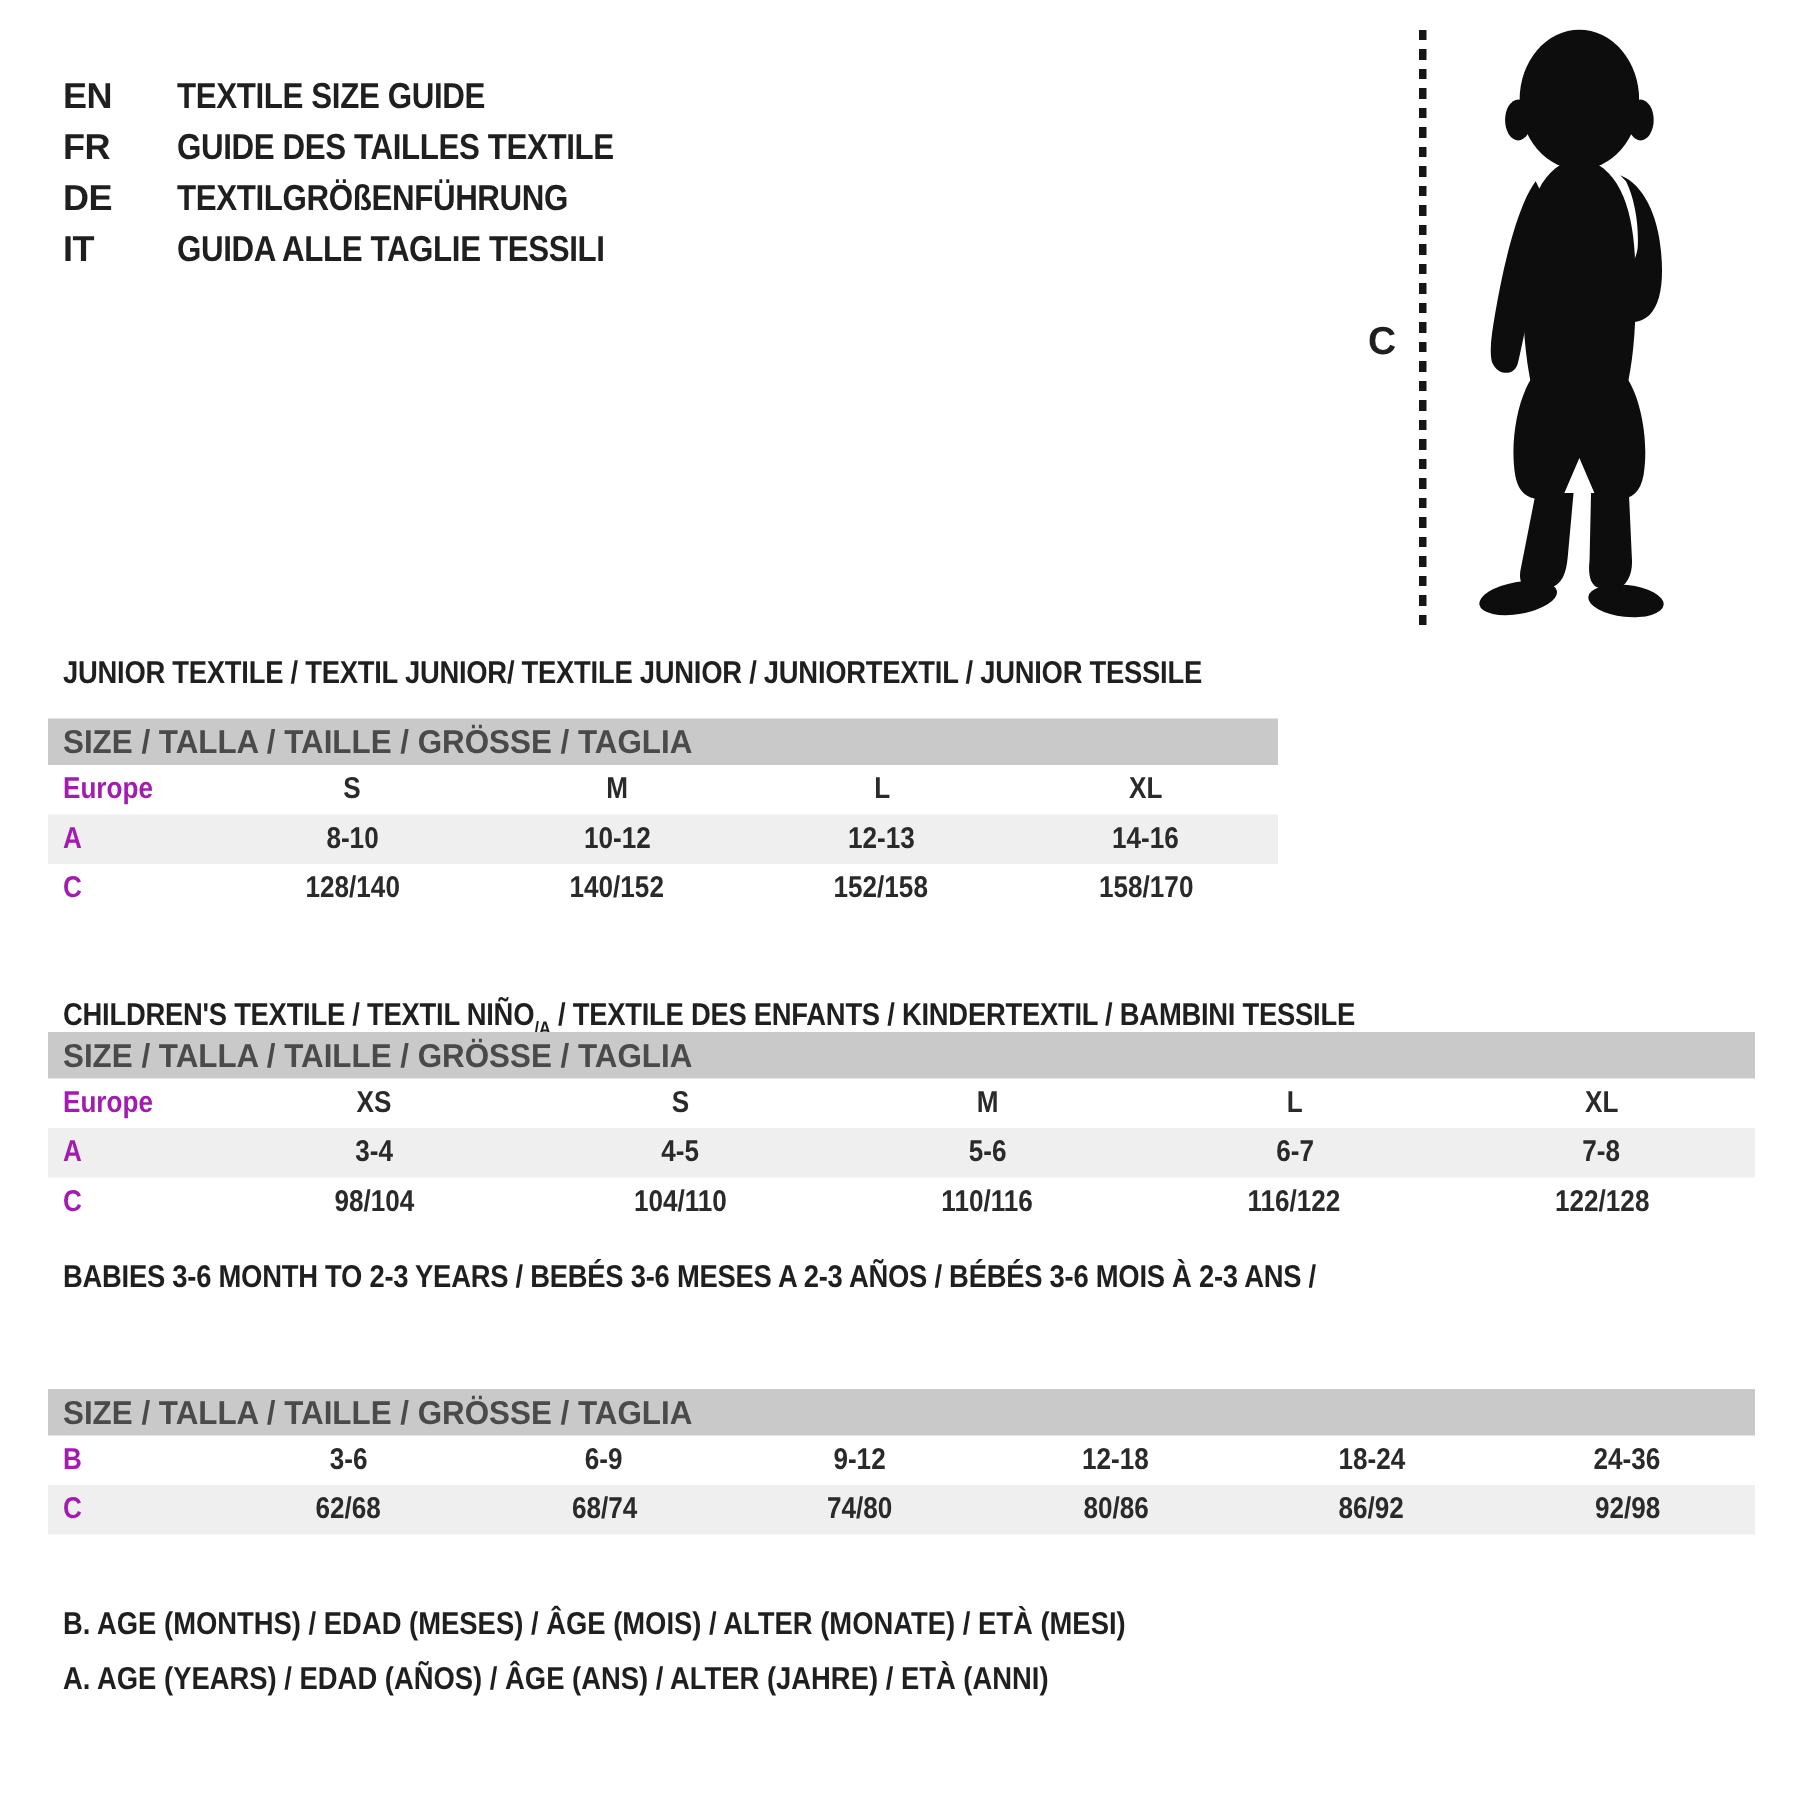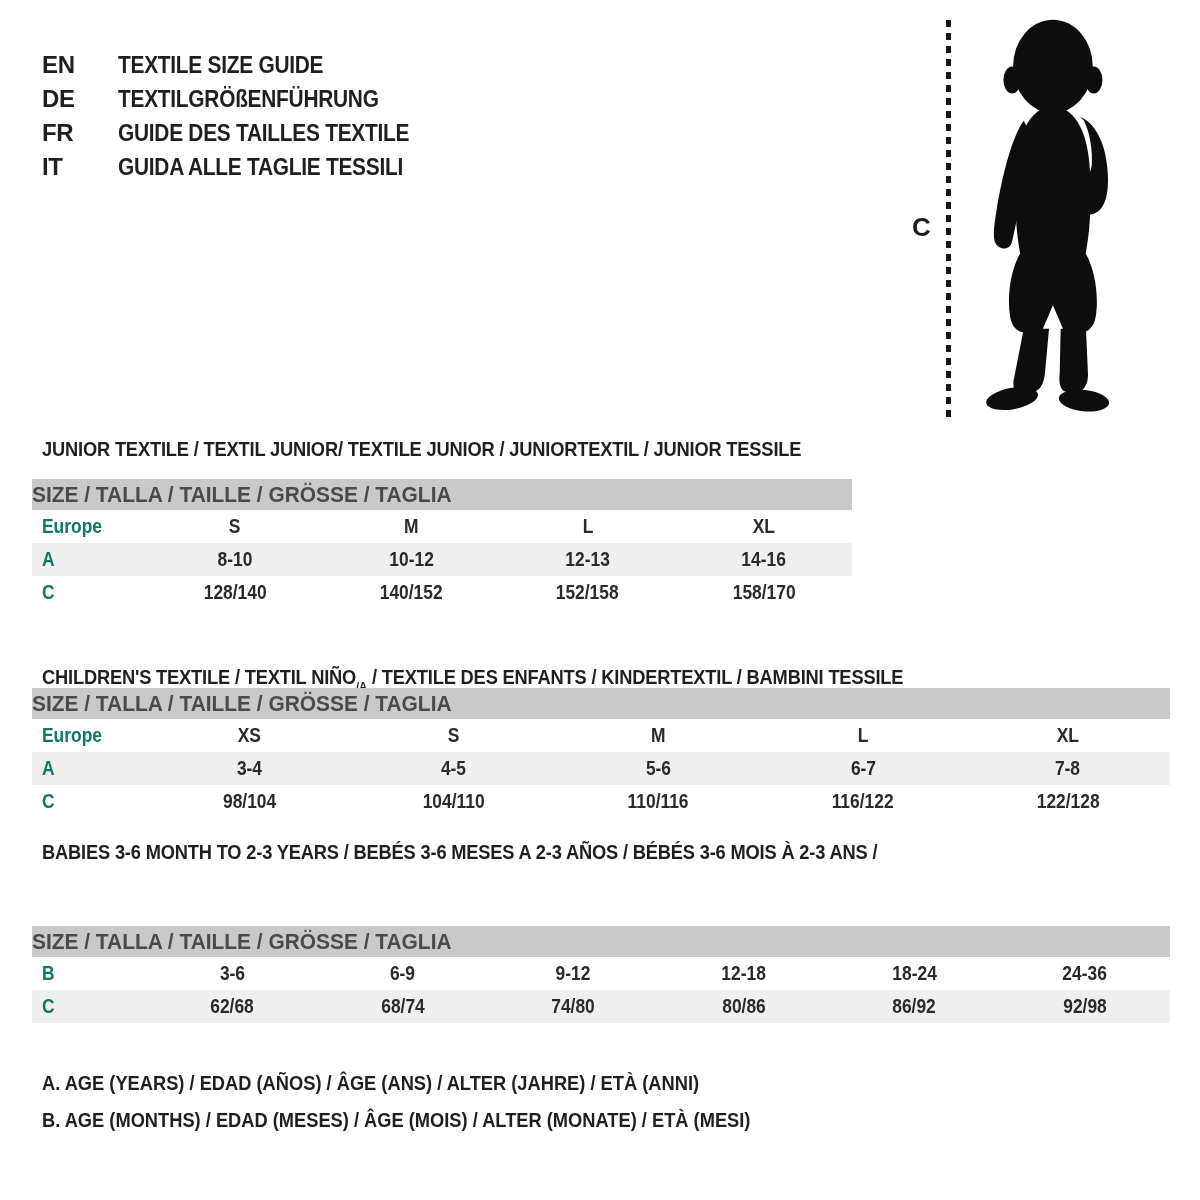--- a/index.html
+++ b/index.html
@@ -22,47 +22,47 @@
   .silhouette{position:absolute;left:64px;top:2px;width:172px;height:408px;}
 
   
   .section-title{font-size:21px;font-weight:700;white-space:nowrap;letter-spacing:-0.2px;}
   .title-line{height:39px;display:flex;}
   .subA{font-size:13px;font-weight:700;position:relative;top:2px;}
 
   
   .size-table{background:#ffffff;}
   .thead{height:31px;background:var(--table-header-bg,#c9c9c9);color:var(--table-header-text,#4a4a4a);
-    display:flex;align-items:center;font-size:22px;font-weight:700;box-sizing:border-box;}
+    display:flex;align-items:center;padding-left:10px;font-size:22px;font-weight:700;box-sizing:border-box;}
   .thead .cond-l{transform:scaleX(0.95);}
   .trow{display:flex;align-items:center;height:33px;font-size:20px;font-weight:700;color:#2a2a2a;}
   .trow.shaded{background:var(--row-shade-bg,#efefef);}
   .tcell{flex:1;text-align:center;}
-  .tcell.rlabel{flex:0 0 115px;text-align:left;padding-left:10px;box-sizing:border-box;color:#0f766e;}
+  .tcell.rlabel{flex:0 0 115px;text-align:left;padding-left:10px;box-sizing:border-box;color:#a21caf;}
 
   
   .legend-line{height:37px;display:flex;align-items:center;font-size:21px;font-weight:700;}
 </style>
 </head>
 <body>
 
 <div id="page">
 
   <div class="abs lang-block">
     <div class="lang-row">
       <span class="lang-code">EN</span>
       <span class="cond-l">TEXTILE SIZE GUIDE</span>
     </div>
     <div class="lang-row">
+      <span class="lang-code">FR</span>
+      <span class="cond-l">GUIDE DES TAILLES TEXTILE</span>
+    </div>
+    <div class="lang-row">
       <span class="lang-code">DE</span>
       <span class="cond-l">TEXTILGRÖßENFÜHRUNG</span>
-    </div>
-    <div class="lang-row">
-      <span class="lang-code">FR</span>
-      <span class="cond-l">GUIDE DES TAILLES TEXTILE</span>
     </div>
     <div class="lang-row">
       <span class="lang-code">IT</span>
       <span class="cond-l">GUIDA ALLE TAGLIE TESSILI</span>
     </div>
   </div>
 
   <div class="abs figure-block">
     <div class="measure-line"></div>
     <div class="measure-label">C</div>
@@ -176,20 +176,20 @@
           <div class="tcell"><span class="cond">74/80</span></div>
           <div class="tcell"><span class="cond">80/86</span></div>
           <div class="tcell"><span class="cond">86/92</span></div>
           <div class="tcell"><span class="cond">92/98</span></div>
         </div>
       </div>
   </div>
 
   <div class="abs" style="left:42px;top:1064px;">
     <div class="legend-line">
-      <span class="cond-l">A. AGE (YEARS) / EDAD (AÑOS) / ÂGE (ANS) / ALTER (JAHRE) / ETÀ (ANNI)</span>
+      <span class="cond-l">B. AGE (MONTHS) / EDAD (MESES) / ÂGE (MOIS) / ALTER (MONATE) / ETÀ (MESI)</span>
     </div>
     <div class="legend-line">
-      <span class="cond-l">B. AGE (MONTHS) / EDAD (MESES) / ÂGE (MOIS) / ALTER (MONATE) / ETÀ (MESI)</span>
+      <span class="cond-l">A. AGE (YEARS) / EDAD (AÑOS) / ÂGE (ANS) / ALTER (JAHRE) / ETÀ (ANNI)</span>
     </div>
   </div>
 
 </div>
 
 </body></html>

